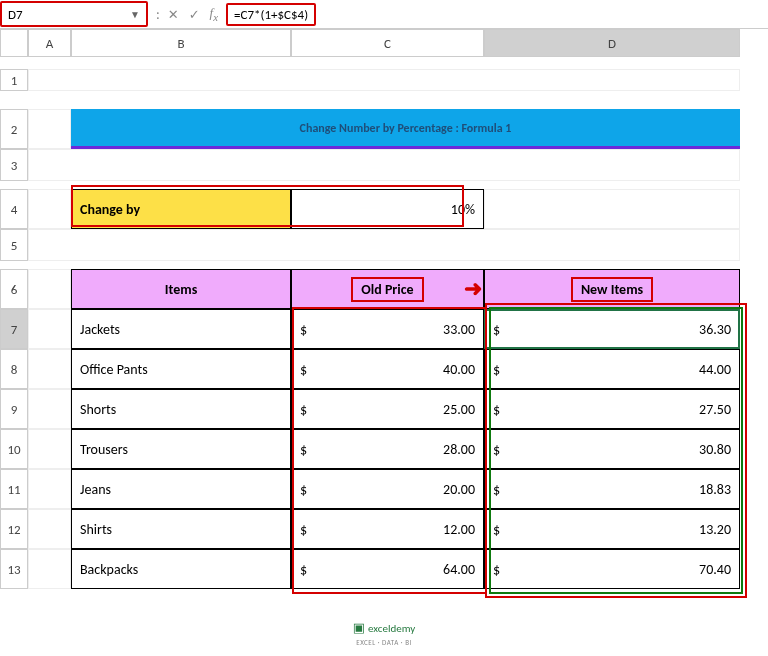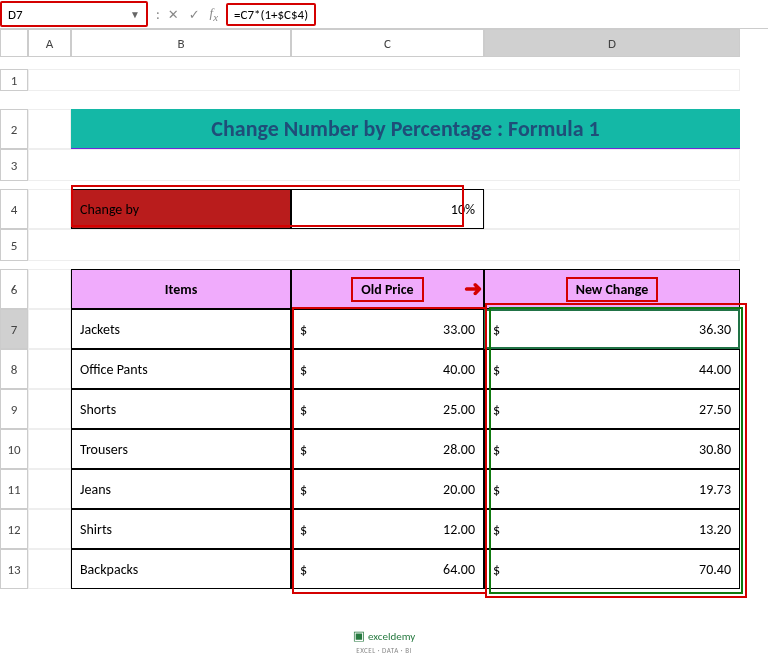--- a/index.html
+++ b/index.html
@@ -12,32 +12,32 @@
 .fb-formula{margin-left:8px;font-size:13px;padding:2px 6px}
 .redbox{border:2.5px solid #d40000;border-radius:2px}
 .redbox-tight{border:2.5px solid #d40000}
 .grid{display:grid;grid-template-columns:28px 43px 220px 193px 256px;grid-auto-rows:40px;border-collapse:collapse}
 .col-head{background:#fff;border:1px solid #ccc;display:flex;align-items:center;justify-content:center;font-size:13px;color:#444;height:26px}
 .col-head.sel{background:#d0d0d0}
 .row-head{background:#fff;border:1px solid #ccc;display:flex;align-items:center;justify-content:center;font-size:13px;color:#444}
 .row-head.sel{background:#d0d0d0}
 .corner{border:1px solid #ccc;height:26px}
 .cell{border:1px solid #eee;display:flex;align-items:center;padding:0 6px}
-.title-merge{grid-column:3/6;background:#14b8a6;color:#1f4e79;font-weight:bold;font-size:22px;display:flex;align-items:center;justify-content:center;border-bottom:1px solid #6d28d9}
-.label-cell{background:#b91c1c;font-weight:normal;border:1px solid #000;padding:1px 8px;display:flex;align-items:center}
+.title-merge{grid-column:3/6;background:#0ea5e9;color:#1f4e79;font-weight:bold;font-size:12px;display:flex;align-items:center;justify-content:center;border-bottom:3px solid #6d28d9}
+.label-cell{background:#fde047;font-weight:bold;border:1px solid #000;padding:1px 8px;display:flex;align-items:center}
 .val-cell{border:1px solid #000;display:flex;align-items:center;justify-content:flex-end;padding:16px 8px}
 .table-head{background:#f0abfc;font-weight:bold;border:1px solid #000;display:flex;align-items:center;justify-content:center}
 .table-cell{border:1px solid #000;display:flex;align-items:center;padding:0 8px}
 .money{display:flex;justify-content:space-between;width:100%}
 .sel-cell{outline:2px solid #217346;outline-offset:-2px}
 .overlay{position:absolute;pointer-events:none}
 .red-border{border:2.5px solid #d40000}
 .red-green{border:2.5px solid #0e7a0e;outline:2.5px solid #d40000;outline-offset:2px}
 .arrow{position:absolute;color:#d40000;font-size:22px;font-weight:bold}
-.footer-logo{position:absolute;bottom:0;left:0;right:0;display:flex;justify-content:center;font-size:11px;color:#277a40}
+.footer-logo{position:absolute;bottom:8px;left:0;right:0;display:flex;justify-content:center;font-size:11px;color:#277a40}
 .footer-logo .small{font-size:7px;color:#888;letter-spacing:0.5px}
 </style>
 </head>
 <body>
 <div class="sheet">
 
 <div class="formula-bar">
   <div class="name-box redbox">
     <span>D7</span>
     <span class="chev">▼</span>
@@ -78,21 +78,21 @@
   <div class="row-head" style="height:30px">5</div>
   <div class="cell" style="height:30px;grid-column:2/6"></div>
 
   <div class="row-head">6</div>
   <div class="cell"></div>
   <div class="table-head">Items</div>
   <div class="table-head">
         <span class="redbox-tight" style="padding:2px 8px">Old Price</span>
       </div>
   <div class="table-head">
-        <span class="redbox-tight" style="padding:2px 8px">New Change</span>
+        <span class="redbox-tight" style="padding:2px 8px">New Items</span>
       </div>
 
   <div class="row-head sel">7</div>
   <div class="cell"></div>
   <div class="table-cell">Jackets</div>
   <div class="table-cell">
         <span class="money">
           <span>$</span>
           <span>33.00</span>
         </span>
@@ -157,21 +157,21 @@
   <div class="table-cell">Jeans</div>
   <div class="table-cell">
         <span class="money">
           <span>$</span>
           <span>20.00</span>
         </span>
       </div>
   <div class="table-cell">
         <span class="money">
           <span>$</span>
-          <span>19.73</span>
+          <span>18.83</span>
         </span>
       </div>
 
   <div class="row-head">12</div>
   <div class="cell"></div>
   <div class="table-cell">Shirts</div>
   <div class="table-cell">
         <span class="money">
           <span>$</span>
           <span>12.00</span>

